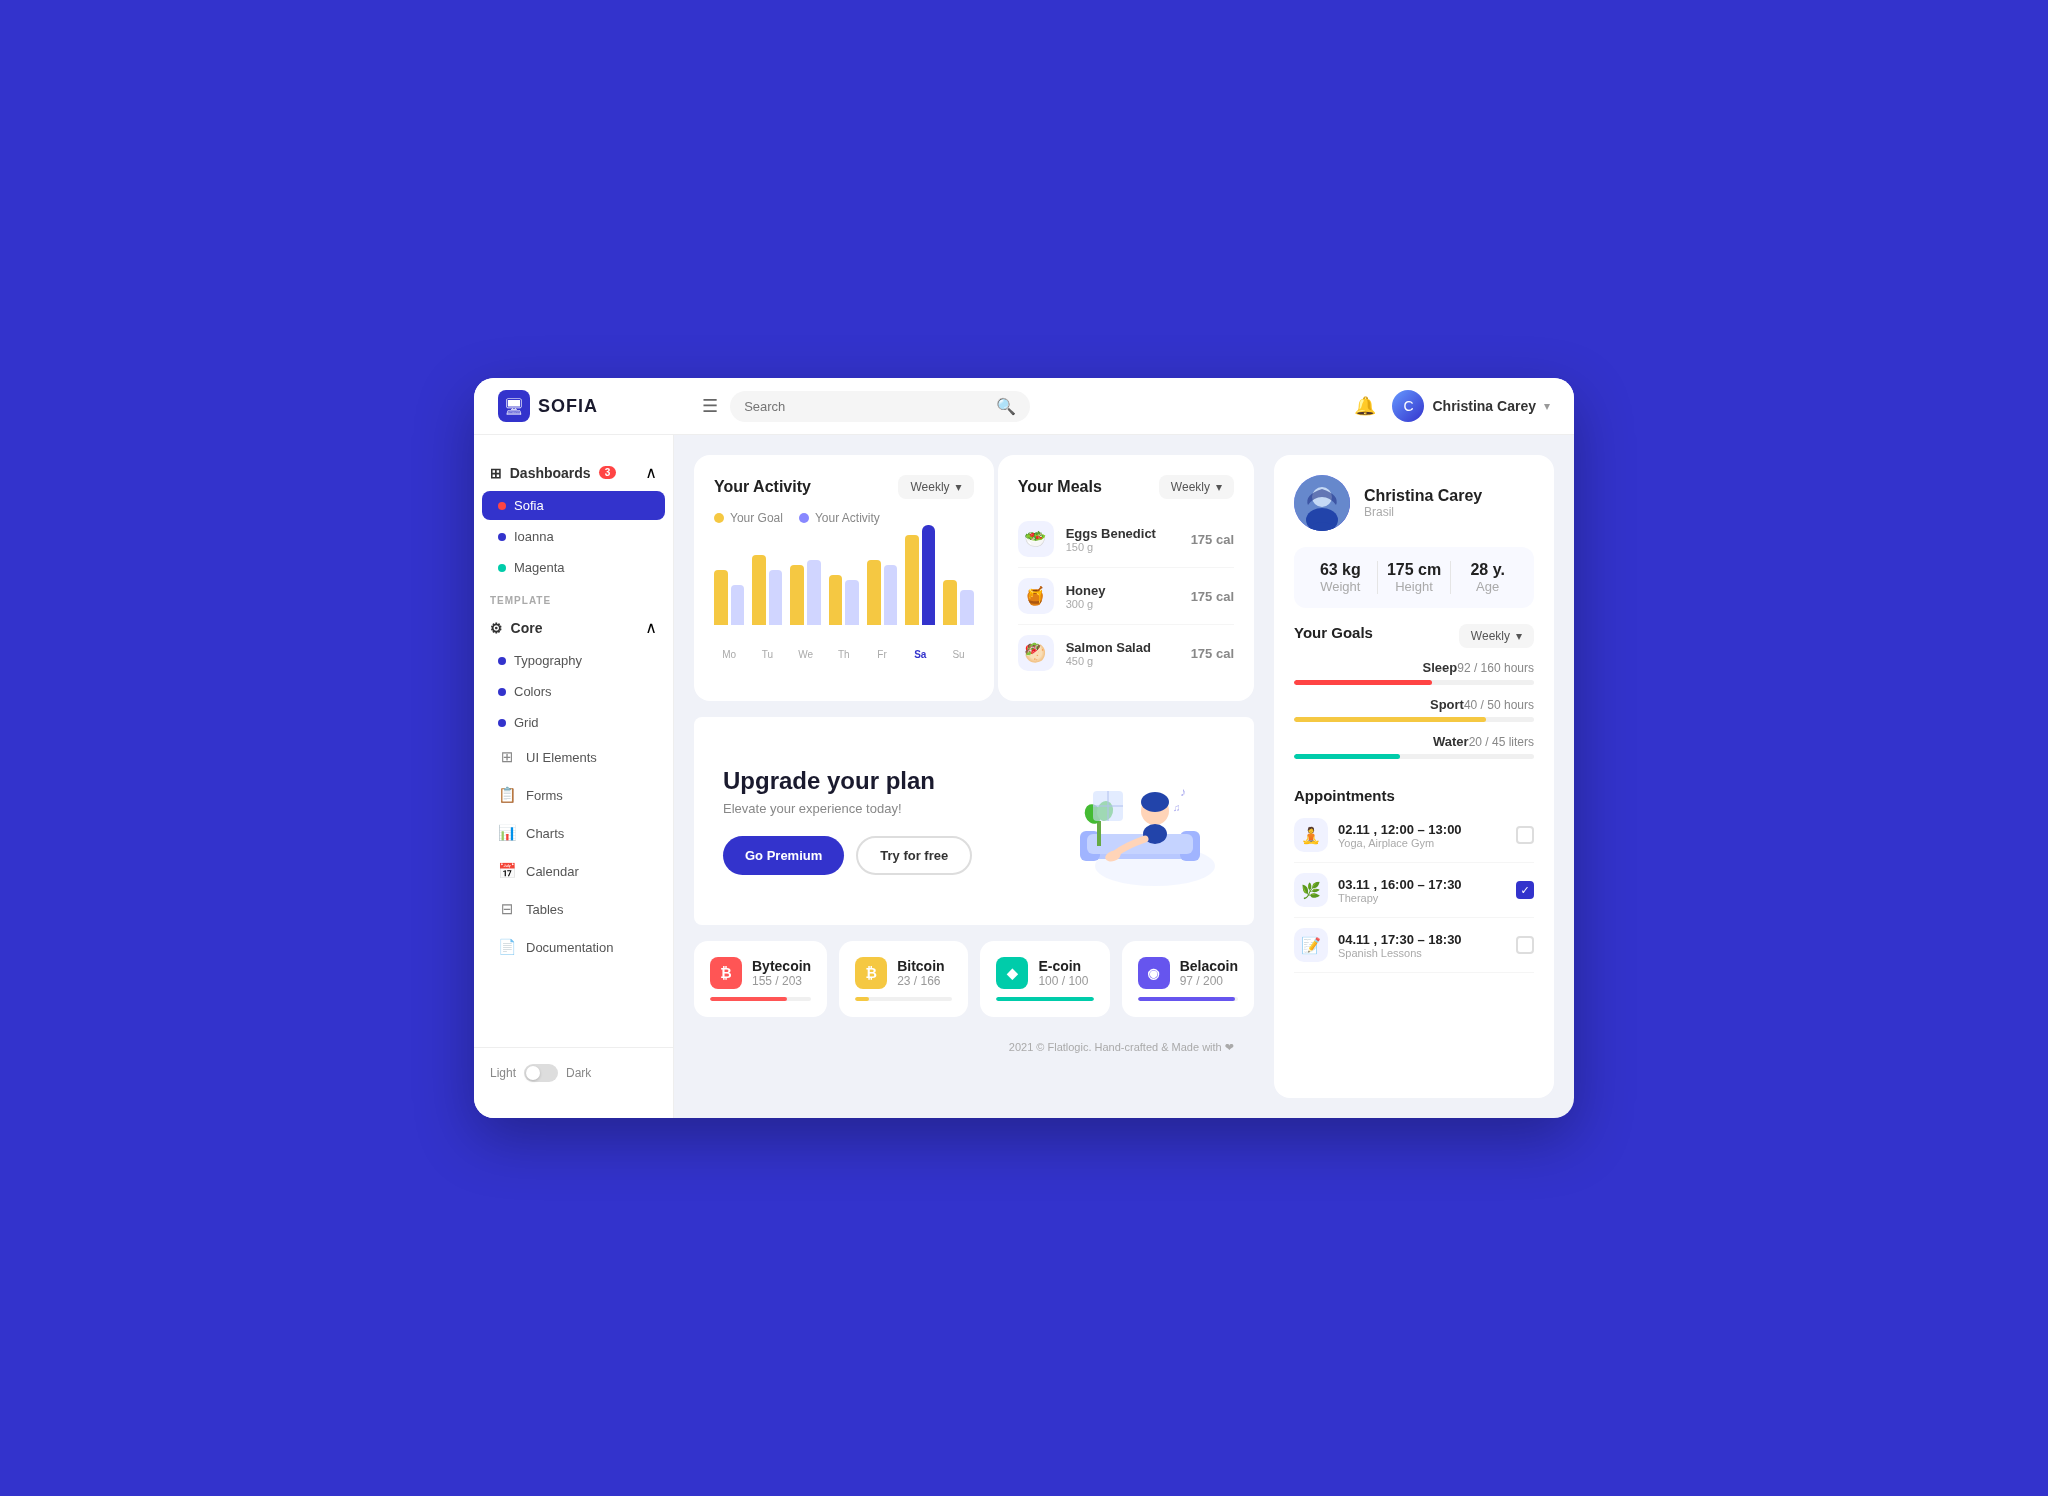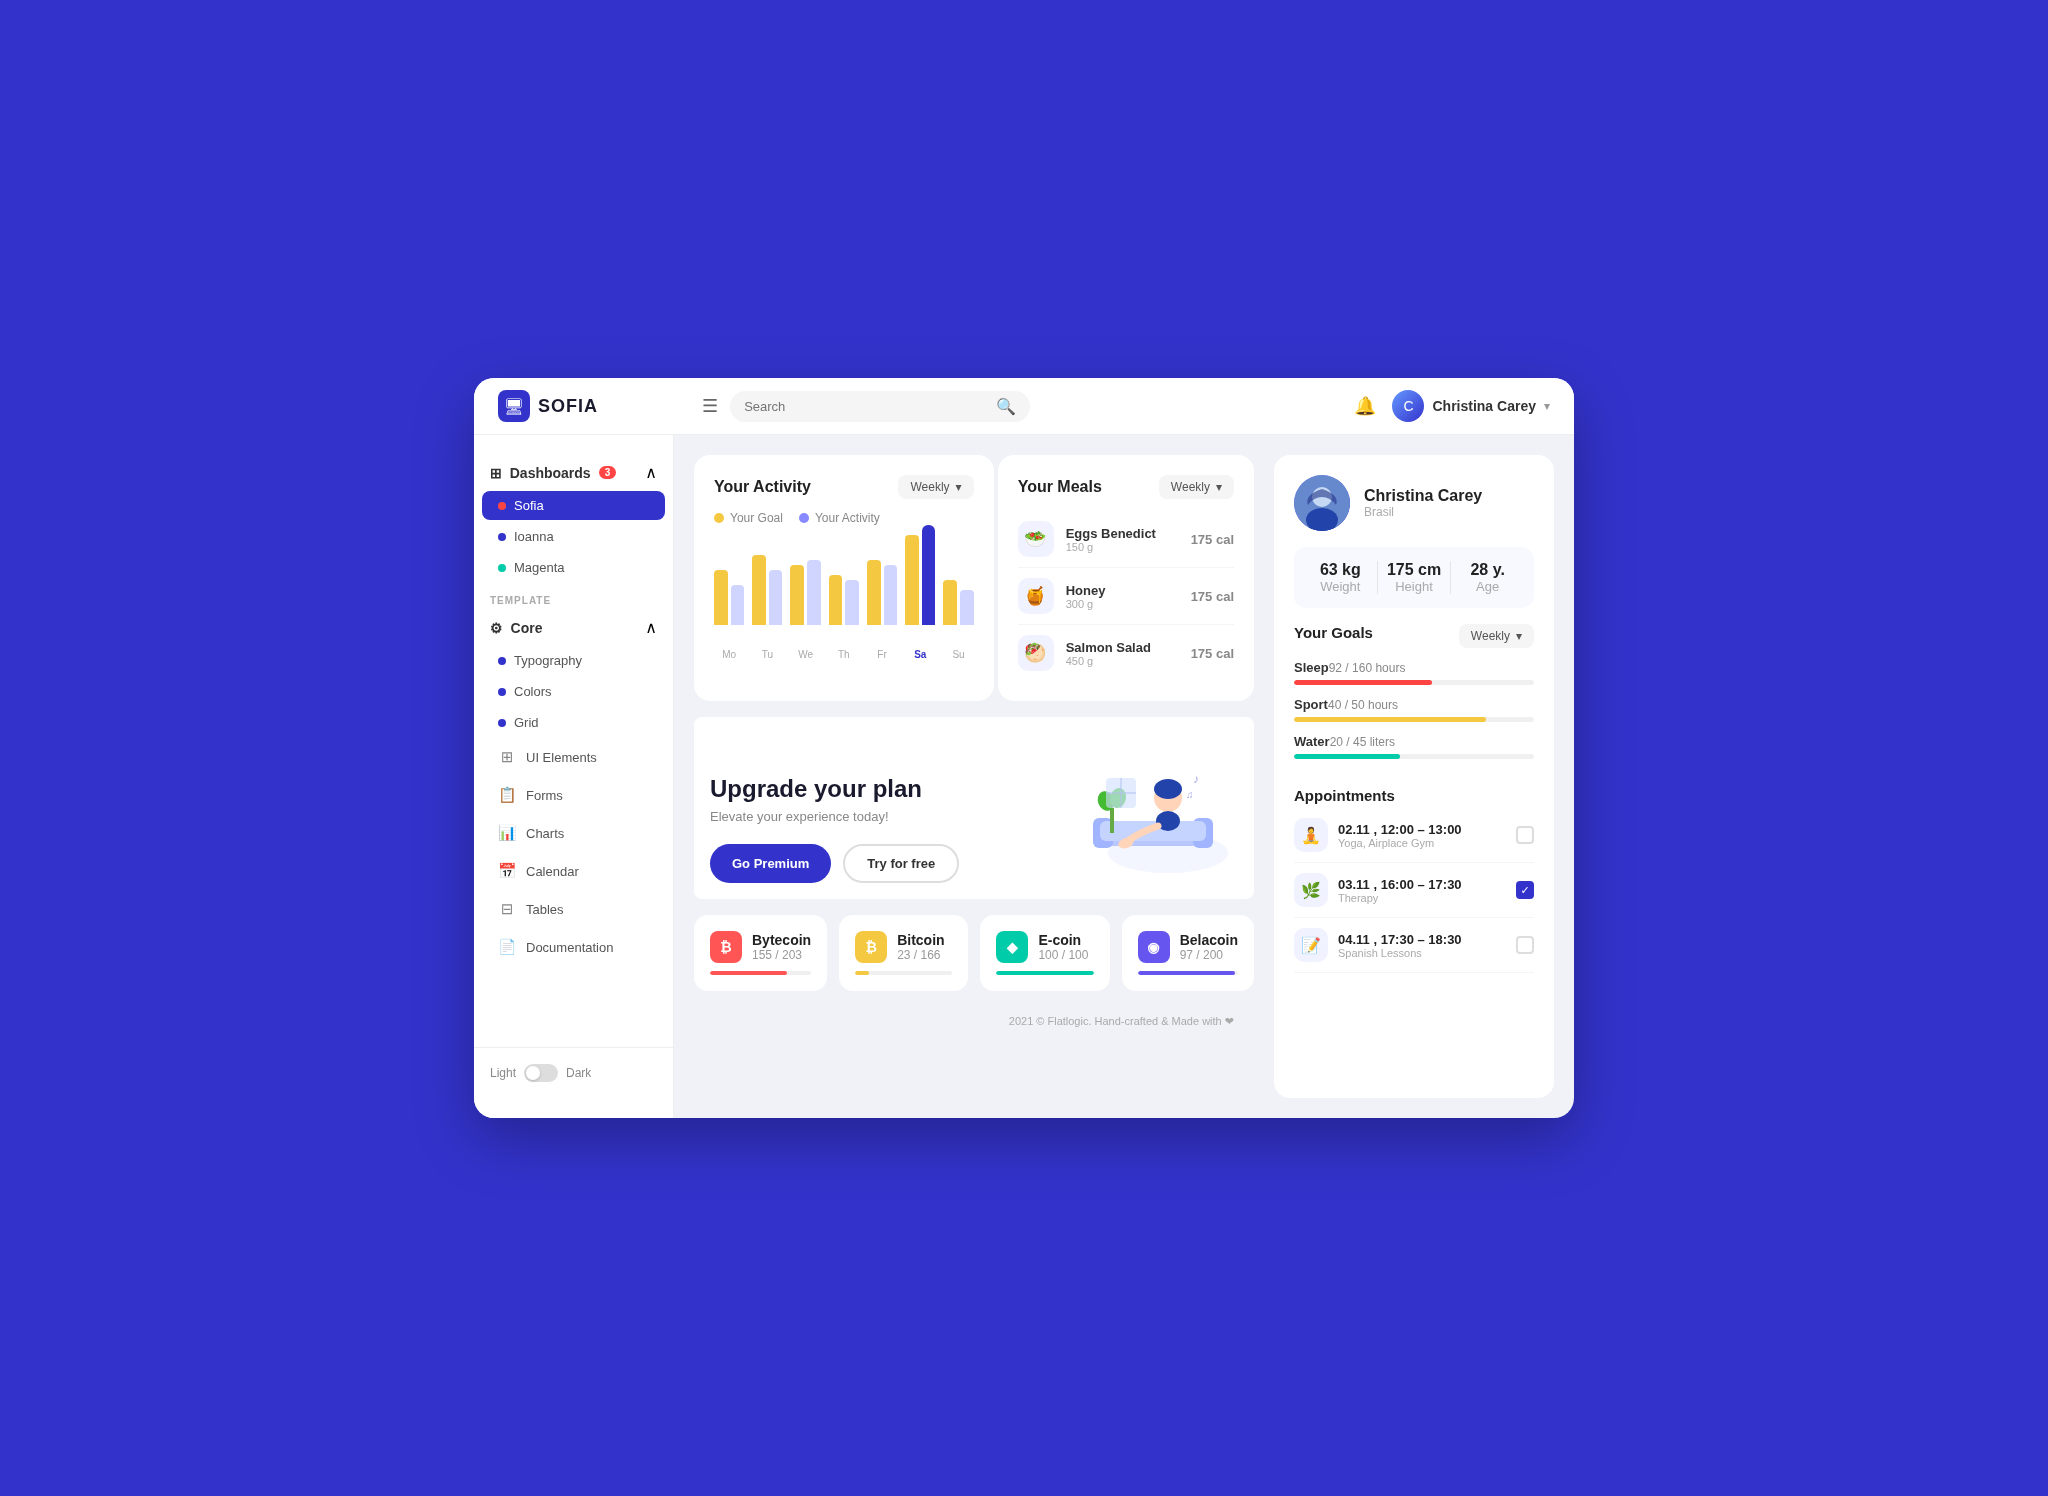--- a/index.html
+++ b/index.html
@@ -400,24 +400,24 @@
     
     .middle-row {
       display: flex;
       gap: 16px;
     }
 
     
     .upgrade-card {
       background: white;
       border-radius: 8px;
-      padding: 16px;
-      flex: 1;
-      display: flex;
-      align-items: flex-end;
+      padding: 29px;
+      flex: 1;
+      display: flex;
+      align-items: center;
       justify-content: space-between;
       overflow: hidden;
       position: relative;
       min-height: 160px;
     }
     .upgrade-content {
       flex: 1;
     }
     .upgrade-title {
       font-size: 24px;
@@ -579,21 +579,21 @@
     .goals-title {
       font-size: 15px;
       font-weight: 700;
       color: #222;
     }
     .goal-item {
       margin-bottom: 12px;
     }
     .goal-row {
       display: flex;
-      justify-content: flex-start;
+      justify-content: flex-end;
       align-items: center;
       margin-bottom: 5px;
     }
     .goal-name {
       font-size: 13px;
       font-weight: 600;
       color: #333;
     }
     .goal-progress-text {
       font-size: 12px;

